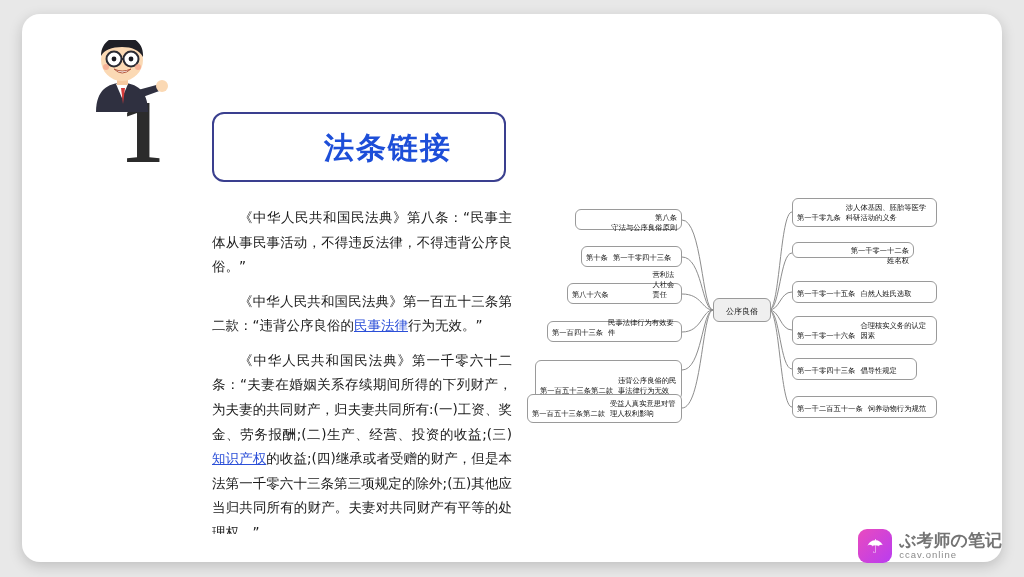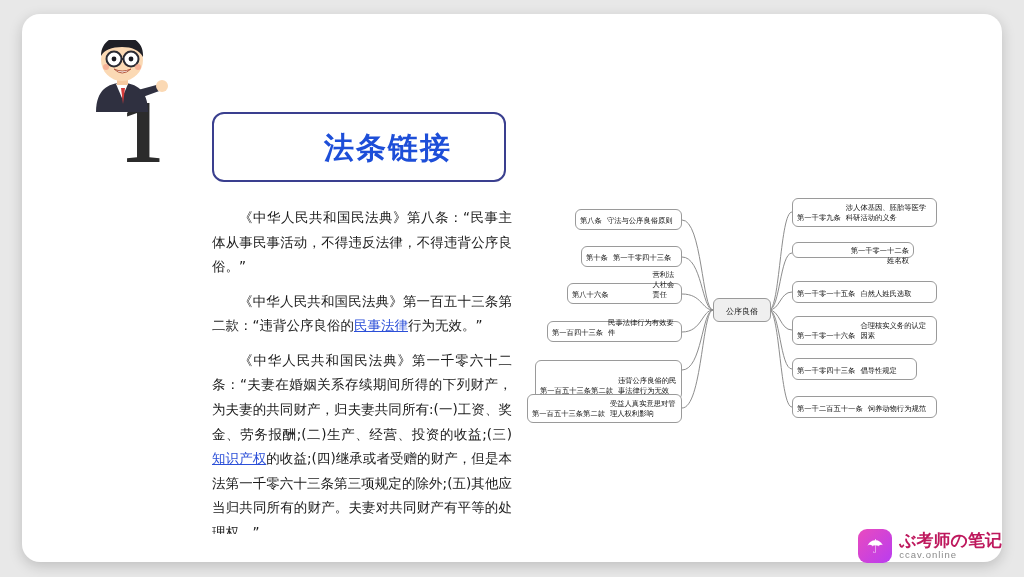--- a/index.html
+++ b/index.html
@@ -114,21 +114,21 @@
     align-items:center;
   }
   .wm-logo{
     width:34px;height:34px;
     border-radius:9px;
     background:linear-gradient(135deg,#e94bbf,#b93cf0);
     display:flex;align-items:center;justify-content:center;
     color:#fff;font-size:19px;
   }
   .wm-text{margin-left:7px;line-height:1.15;}
-  .wm-main{font-size:17px;color:#be185d;font-weight:bold;}
+  .wm-main{font-size:17px;color:#737373;font-weight:bold;}
   .wm-sub{font-size:9.5px;color:#8a8a8a;letter-spacing:1px;}
 </style>
 </head>
 <body>
 
 <div class="slide">
   <div class="inner">
 
     <div class="big-number">1</div>
 
@@ -183,21 +183,21 @@
         <path d="M252 130 C263 130 263 112 275 112" fill="none" stroke="#8d8d8d" stroke-width="1"></path>
         <path d="M252 130 C263 130 263 150 275 150" fill="none" stroke="#8d8d8d" stroke-width="1"></path>
         <path d="M252 130 C263 130 263 189 275 189" fill="none" stroke="#8d8d8d" stroke-width="1"></path>
         <path d="M252 130 C263 130 263 227 275 227" fill="none" stroke="#8d8d8d" stroke-width="1"></path>
       </svg>
 
       <div class="node center-node" style="left:196px;top:118px;width:58px;height:24px;">
         <span>公序良俗</span>
       </div>
 
-      <div class="node" style="left:58px;top:29px;width:107px;height:21px;">
+      <div class="node" style="left:58px;top:29px;width:107px;height:21px;flex-direction:column;">
         <span class="code">第八条</span>
         <span class="txt">守法与公序良俗原则</span>
       </div>
       <div class="node" style="left:64px;top:66px;width:101px;height:21px;">
         <span class="code">第十条</span>
         <span class="txt">第一千零四十三条</span>
       </div>
       <div class="node" style="left:50px;top:103px;width:115px;height:21px;gap:39px;">
         <span class="code">第八十六条</span>
         <span class="txt">营利法人社会责任</span>

